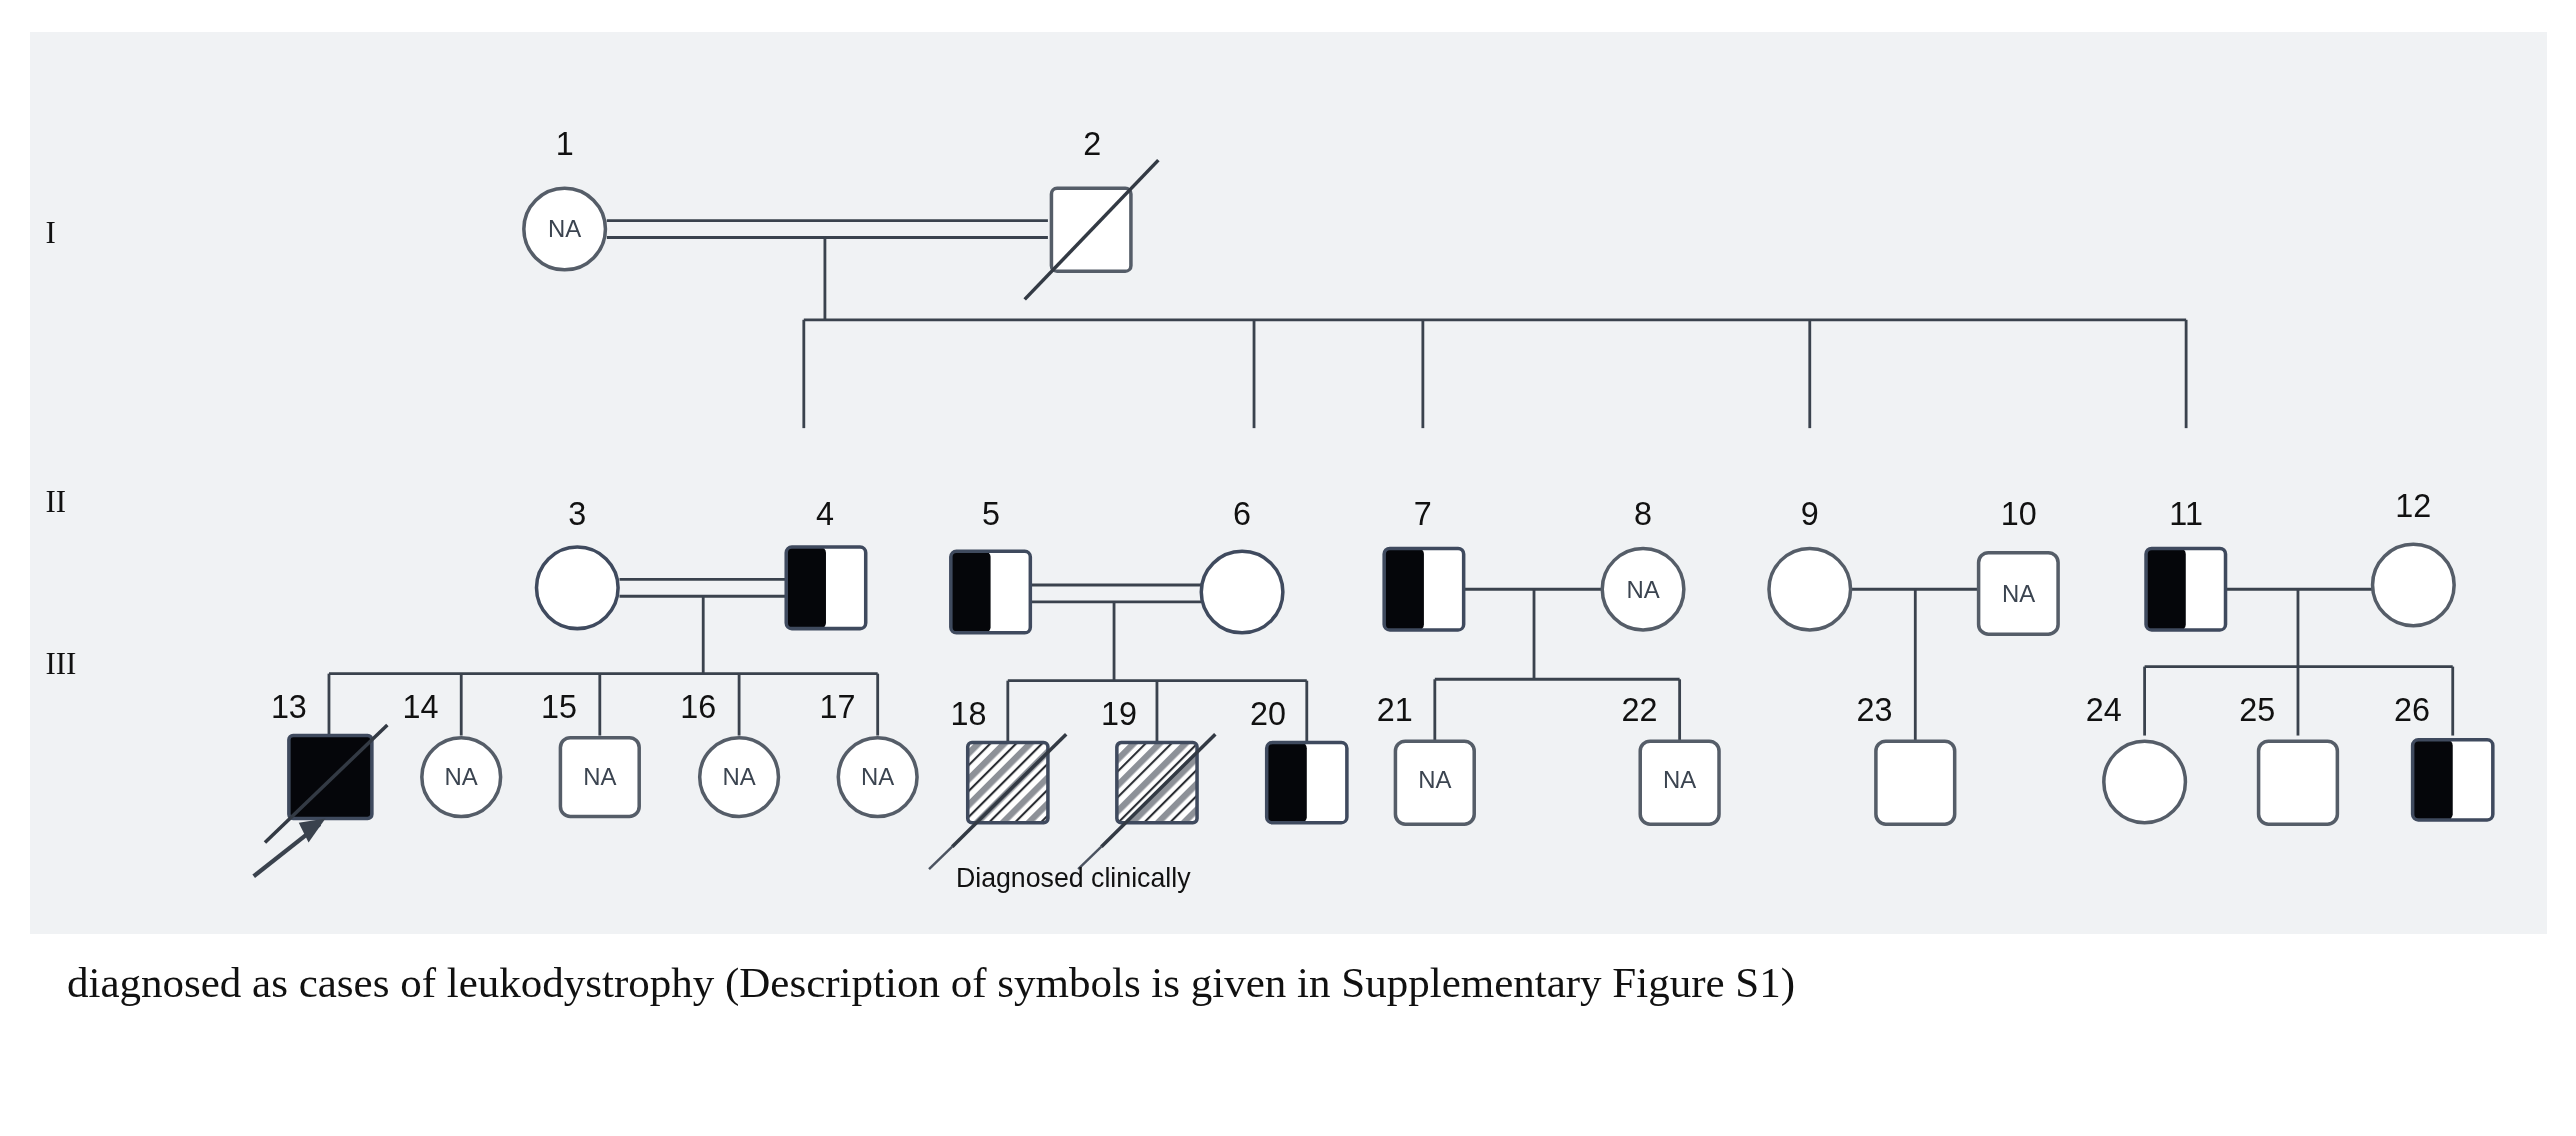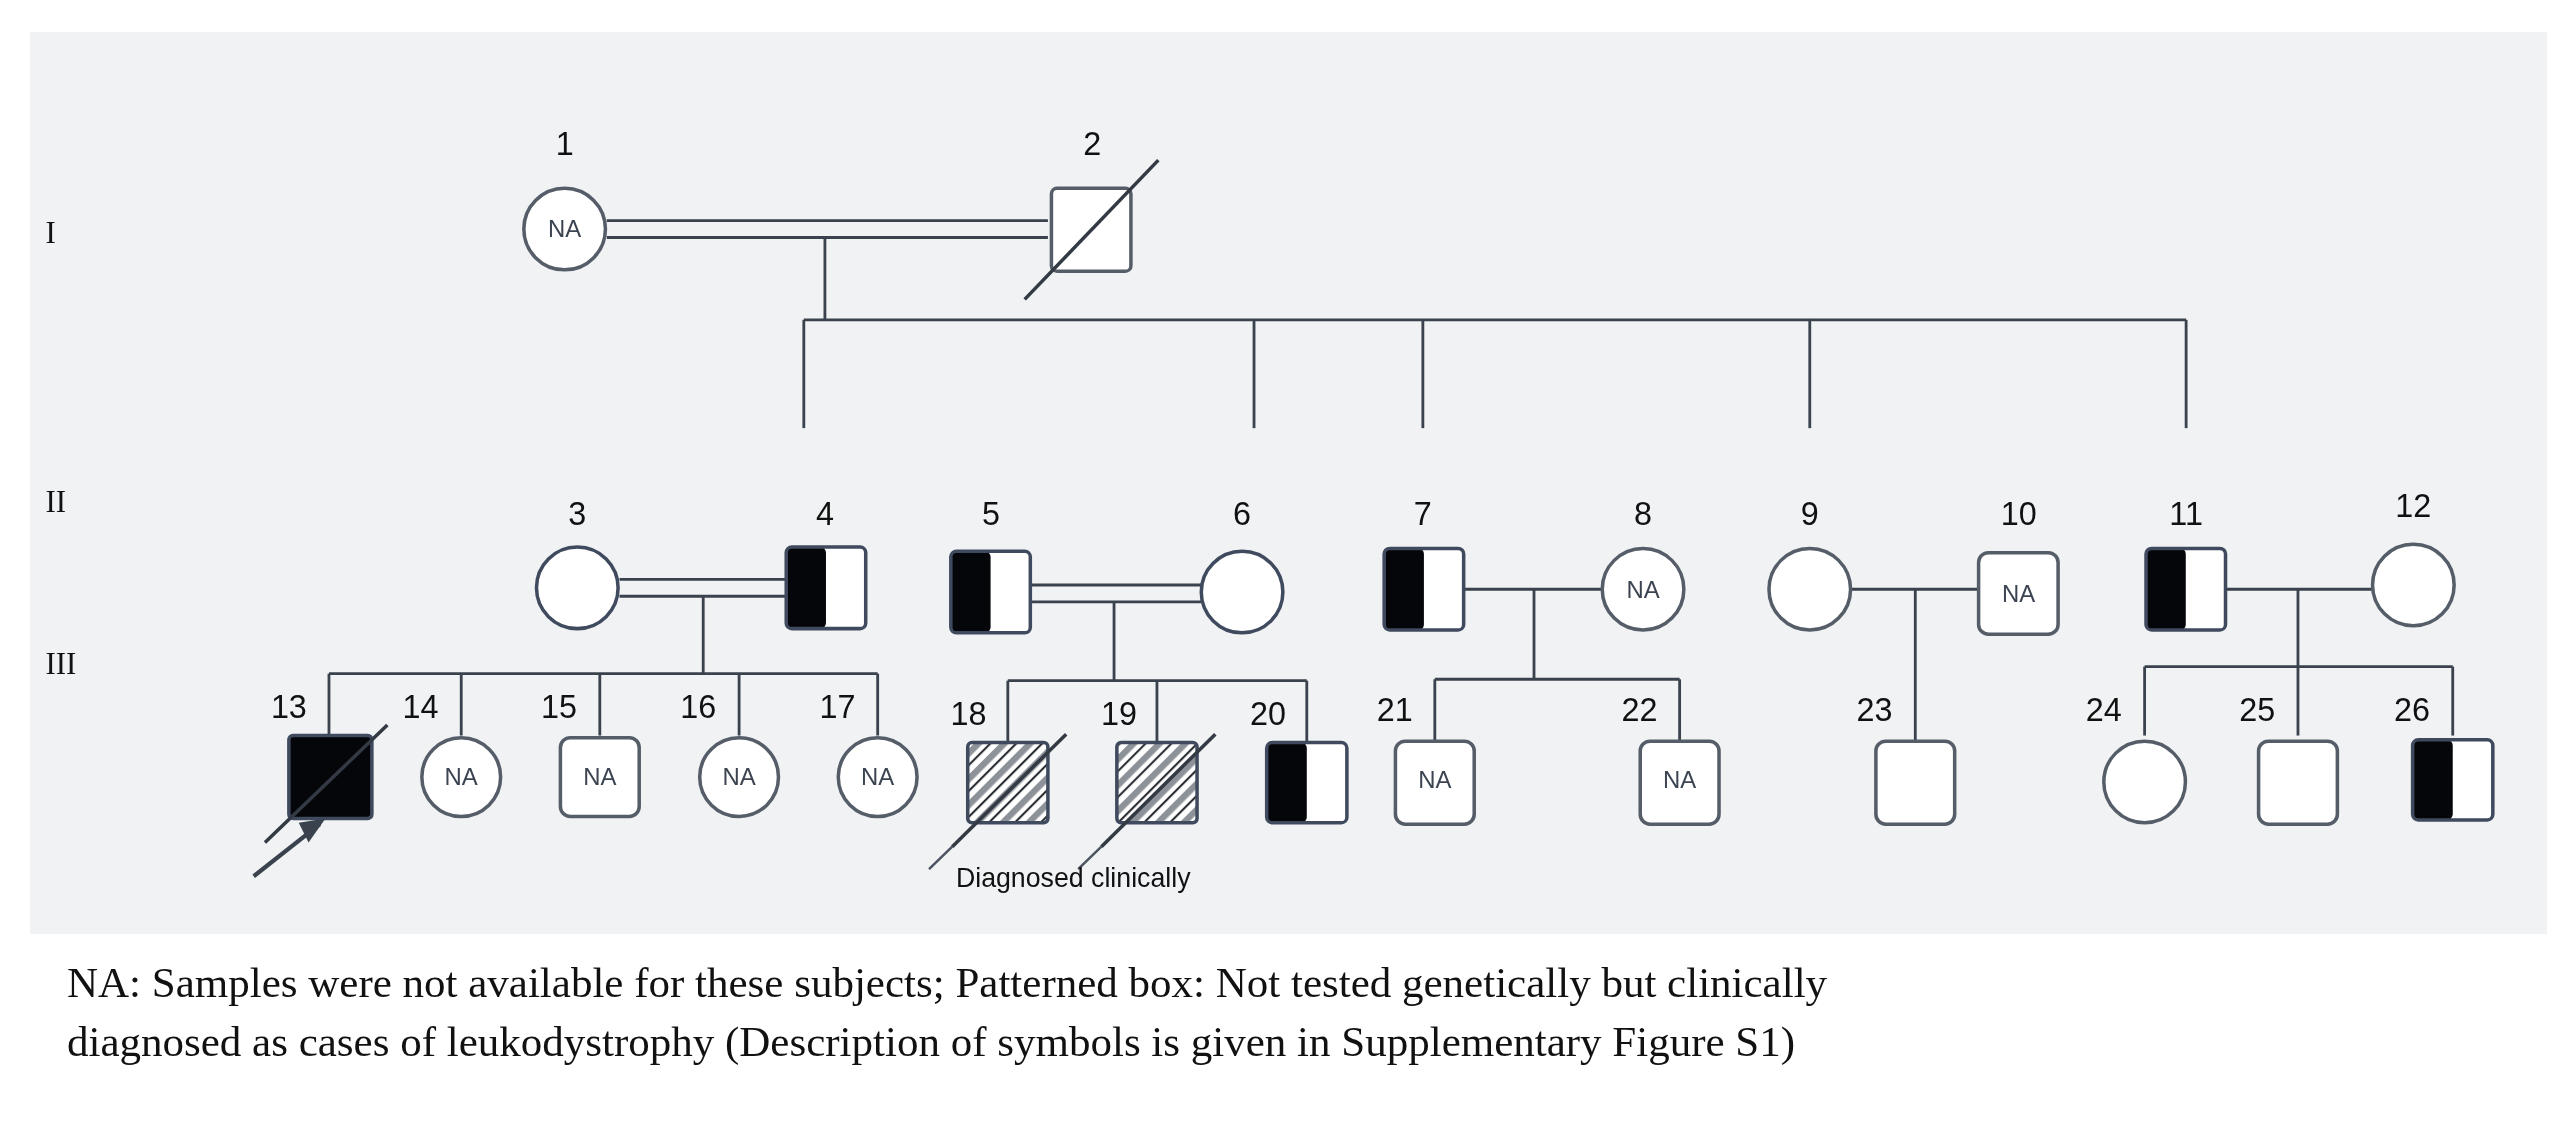--- a/index.html
+++ b/index.html
@@ -266,18 +266,17 @@
         <text class="id-label" x="3386" y="980">26</text>
         <rect class="fill-none" x="3387" y="1006" width="114" height="114" rx="8"></rect>
         <rect class="fill-full" x="3387" y="1006" width="57" height="114" rx="8"></rect>
         <rect class="sym-outline" x="3387" y="1006" width="114" height="114" rx="8" fill="none"></rect>
       </g>
 
     </svg>
   </div>
 
   <div class="caption">
-    <div>NA: Samples were not available for these subjects; Patterned box: Not tested genetically but clinically</div>
     <div>diagnosed as cases of leukodystrophy (Description of symbols is given in Supplementary Figure S1)</div>
   </div>
 
 </div>
 
 
 </body></html>

